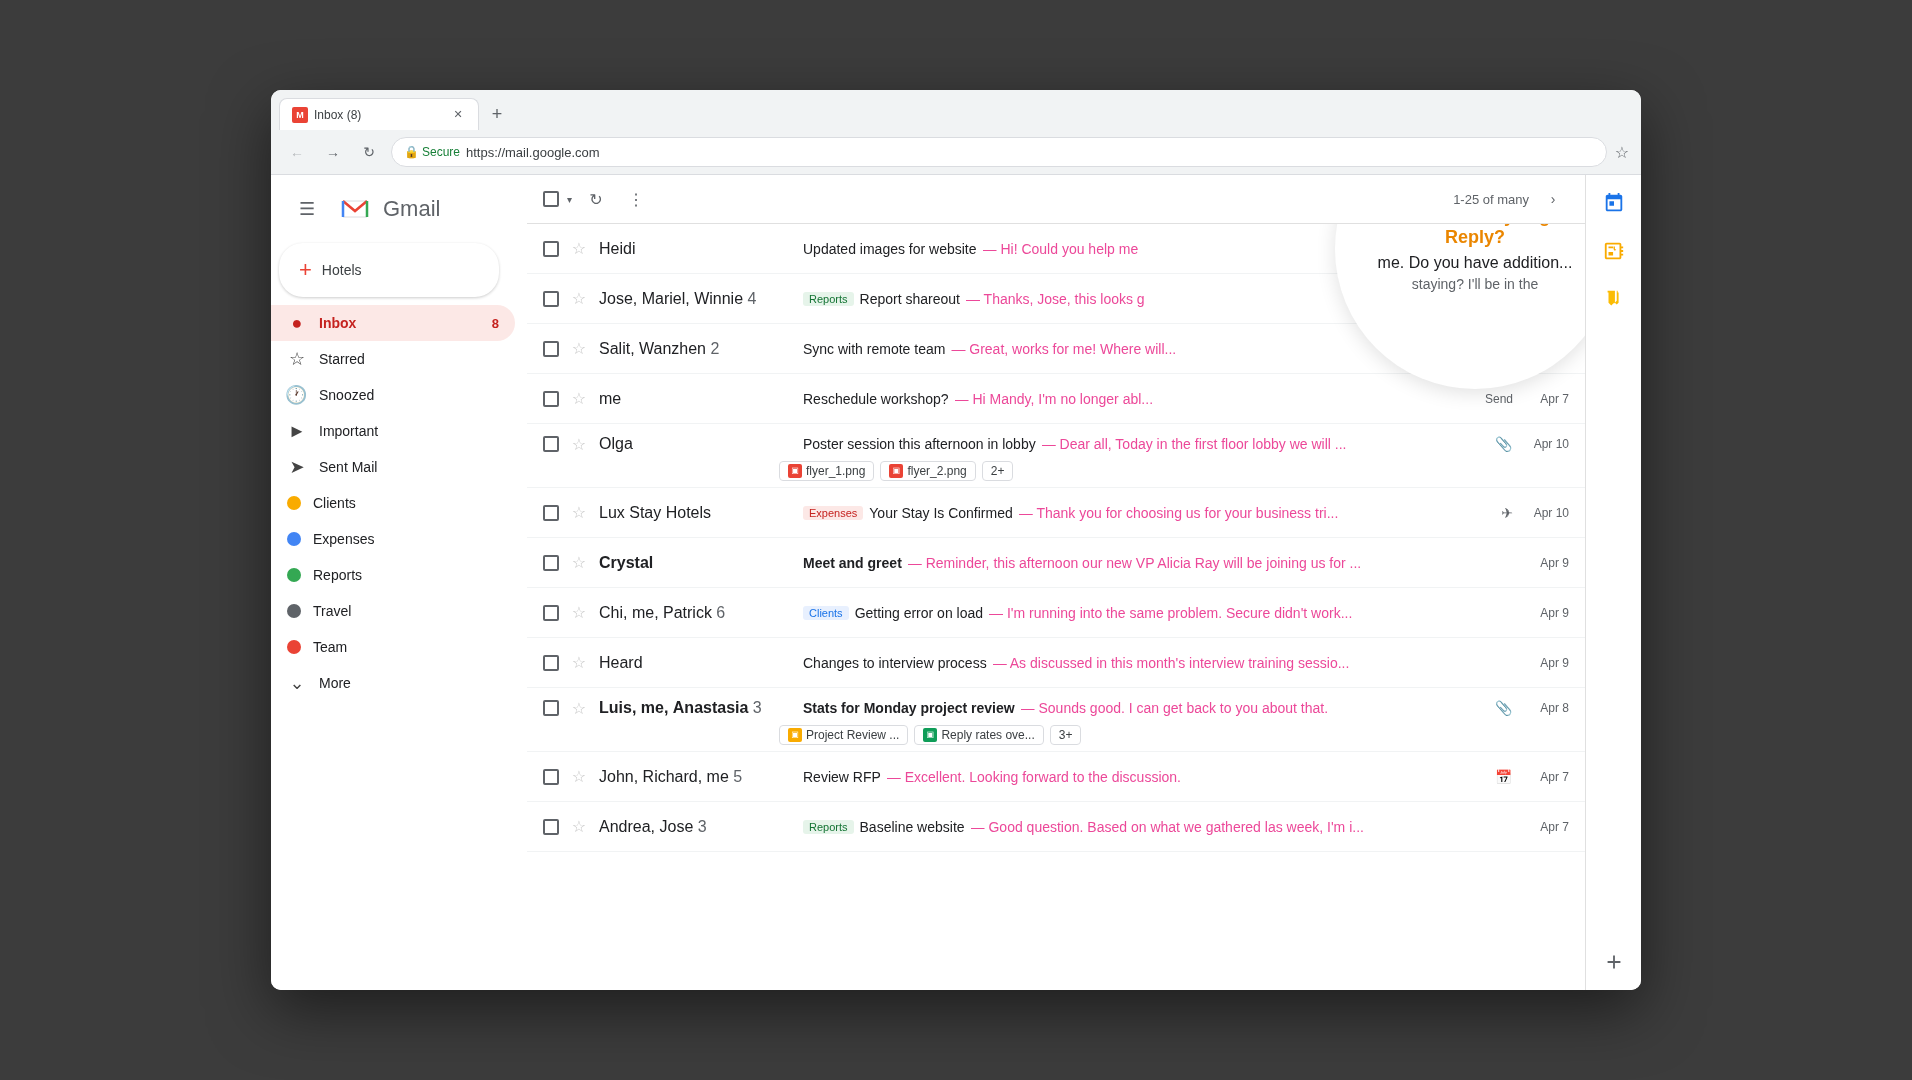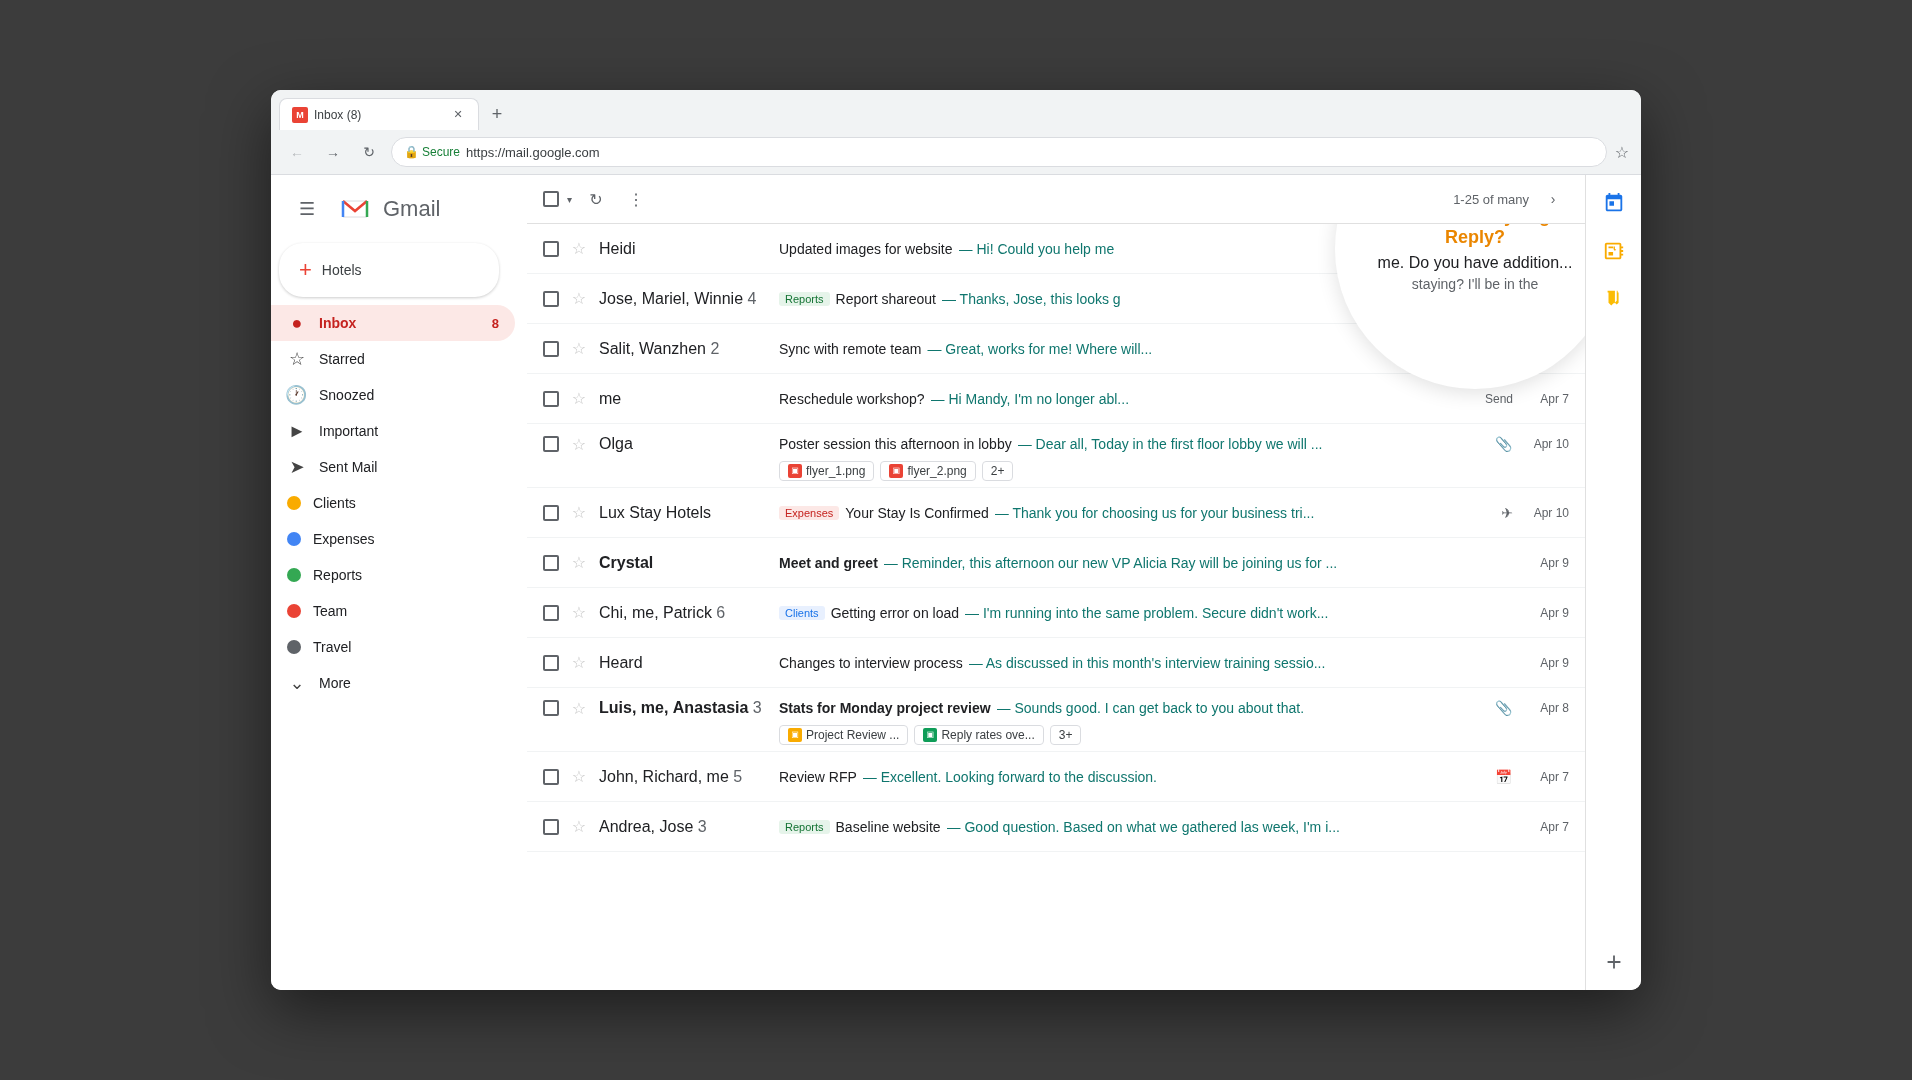--- a/index.html
+++ b/index.html
@@ -278,27 +278,28 @@
     }
     .email-body {
       flex: 1;
       display: flex;
       align-items: center;
       gap: 6px;
       overflow: hidden;
       font-size: 14px;
       color: #5f6368;
       white-space: nowrap;
+      margin-left: 24px;
     }
     .email-subject {
       color: #202124;
       font-weight: 400;
     }
     .email-snippet {
-      color: #0f766e;
+      color: #ec4899;
       overflow: hidden;
       text-overflow: ellipsis;
     }
     .label-chip {
       display: inline-flex;
       align-items: center;
       padding: 1px 6px;
       border-radius: 3px;
       font-size: 11px;
       font-weight: 500;
@@ -454,26 +455,26 @@
       </div>
       <div class="nav-item">
         <span class="label-dot" style="background:#4285f4;"></span>
         <span>Expenses</span>
       </div>
       <div class="nav-item">
         <span class="label-dot" style="background:#34a853;"></span>
         <span>Reports</span>
       </div>
       <div class="nav-item">
+        <span class="label-dot" style="background:#5f6368;"></span>
+        <span>Travel</span>
+      </div>
+      <div class="nav-item">
         <span class="label-dot" style="background:#ea4335;"></span>
         <span>Team</span>
-      </div>
-      <div class="nav-item">
-        <span class="label-dot" style="background:#5f6368;"></span>
-        <span>Travel</span>
       </div>
       <div class="nav-item">
         <span class="nav-icon">⌄</span>
         <span>More</span>
       </div>
     </div>
 
     <div class="main-content">
 
       <div class="toolbar">

